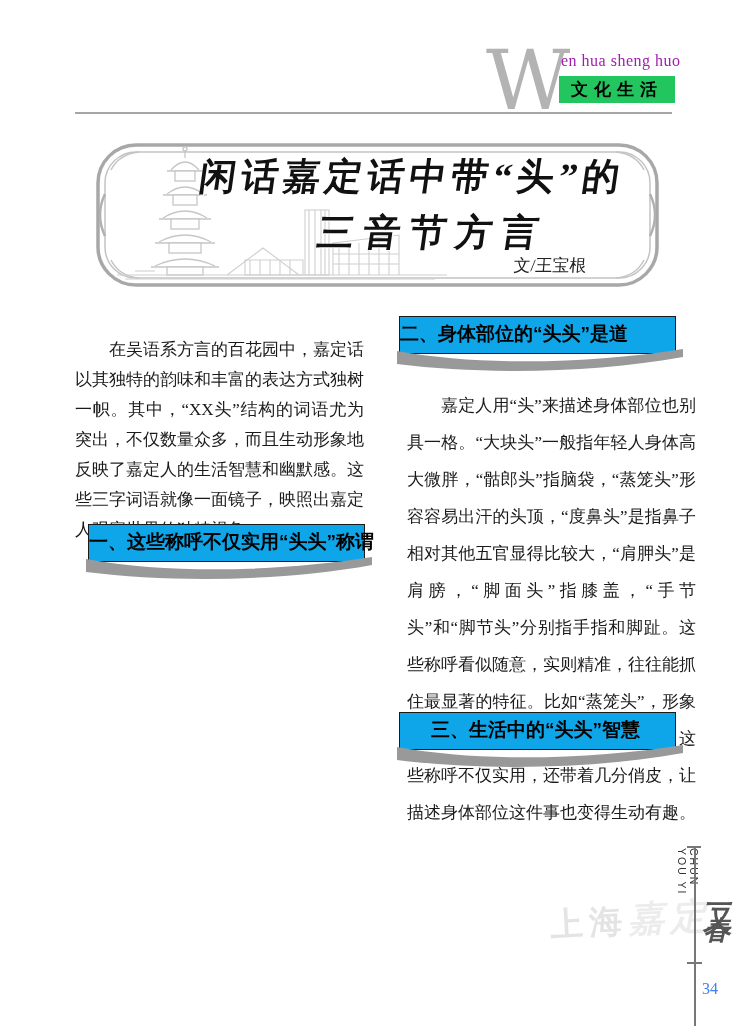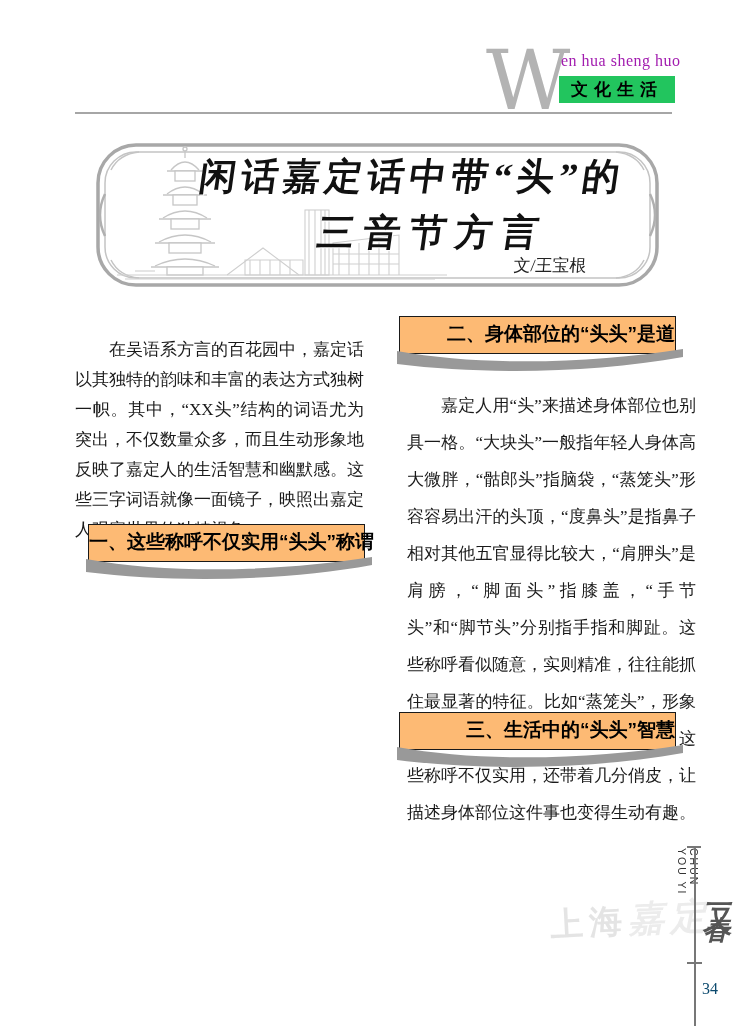--- a/index.html
+++ b/index.html
@@ -50,23 +50,23 @@
     position:absolute;text-align:justify;word-break:break-all;
     font-size:17px;color:#1a1a1a;text-indent:2em;
   }
   #intro-para{left:75px;top:318px;width:289px;line-height:30px;}
   #section1-para{left:75px;top:592px;width:289px;line-height:27.5px;}
   #section2-para{left:387px;top:370px;width:289px;line-height:37px;margin-left:20px;}
   #section3-para{left:387px;top:768px;width:289px;line-height:28px;}
 
   
   .head-box{
-    position:absolute;width:277px;height:38px;background:#fdba74;
+    position:absolute;width:277px;height:38px;background:#0ea5e9;
     border:1.5px solid #1a1a1a;box-sizing:border-box;
-    text-align:right;line-height:34px;font-weight:bold;font-size:19px;
+    text-align:left;line-height:34px;font-weight:bold;font-size:19px;
     font-family:"Liberation Sans",sans-serif;color:#000;white-space:nowrap;
   }
   #head1{left:88px;top:524px;}
   #head2{left:399px;top:316px;}
   #head3{left:399px;top:712px;padding-left:31px;}
   .swoosh{
     position:absolute;left:-5px;top:30px;width:290px;height:26px;overflow:visible;
   }
 
   
@@ -77,21 +77,21 @@
   }
   .sidebar-rule{position:absolute;left:694px;top:846px;width:1.5px;height:180px;background:#777;}
   .sidebar-tick-top{position:absolute;left:687px;top:846px;width:14px;height:1.5px;background:#777;}
   .sidebar-tick-mid{position:absolute;left:687px;top:962px;width:15px;height:1.5px;background:#777;}
   .journal-name{
     position:absolute;left:699px;top:886px;
     writing-mode:vertical-rl;font-size:27px;letter-spacing:5px;color:#555;
     font-family:"DejaVu Serif",serif;font-style:italic;font-weight:bold;
   }
   .page-number{
-    position:absolute;left:702px;top:980px;font-size:16px;color:#0c4a6e;
+    position:absolute;left:702px;top:980px;font-size:16px;color:#3b82f6;
     font-family:"Liberation Serif",serif;
   }
 
   
   .watermark{
     position:absolute;left:550px;top:896px;width:150px;
     font-size:33px;color:#dcdcdc;opacity:.75;letter-spacing:6px;
     transform:rotate(-3deg);white-space:nowrap;font-weight:bold;
   }
   .watermark .wm2{font-style:italic;color:#e6e6e6;font-size:36px;}

